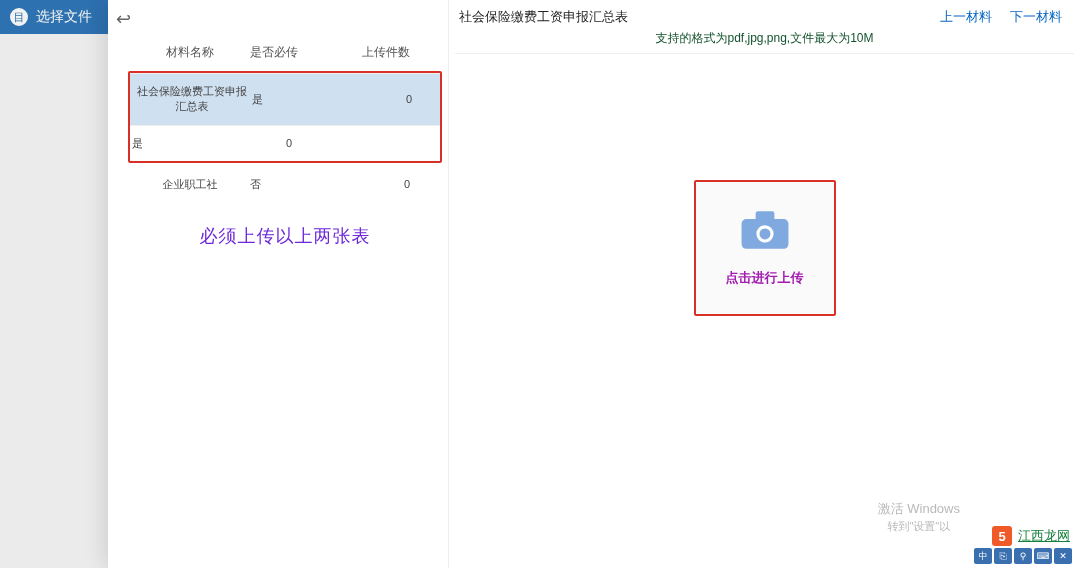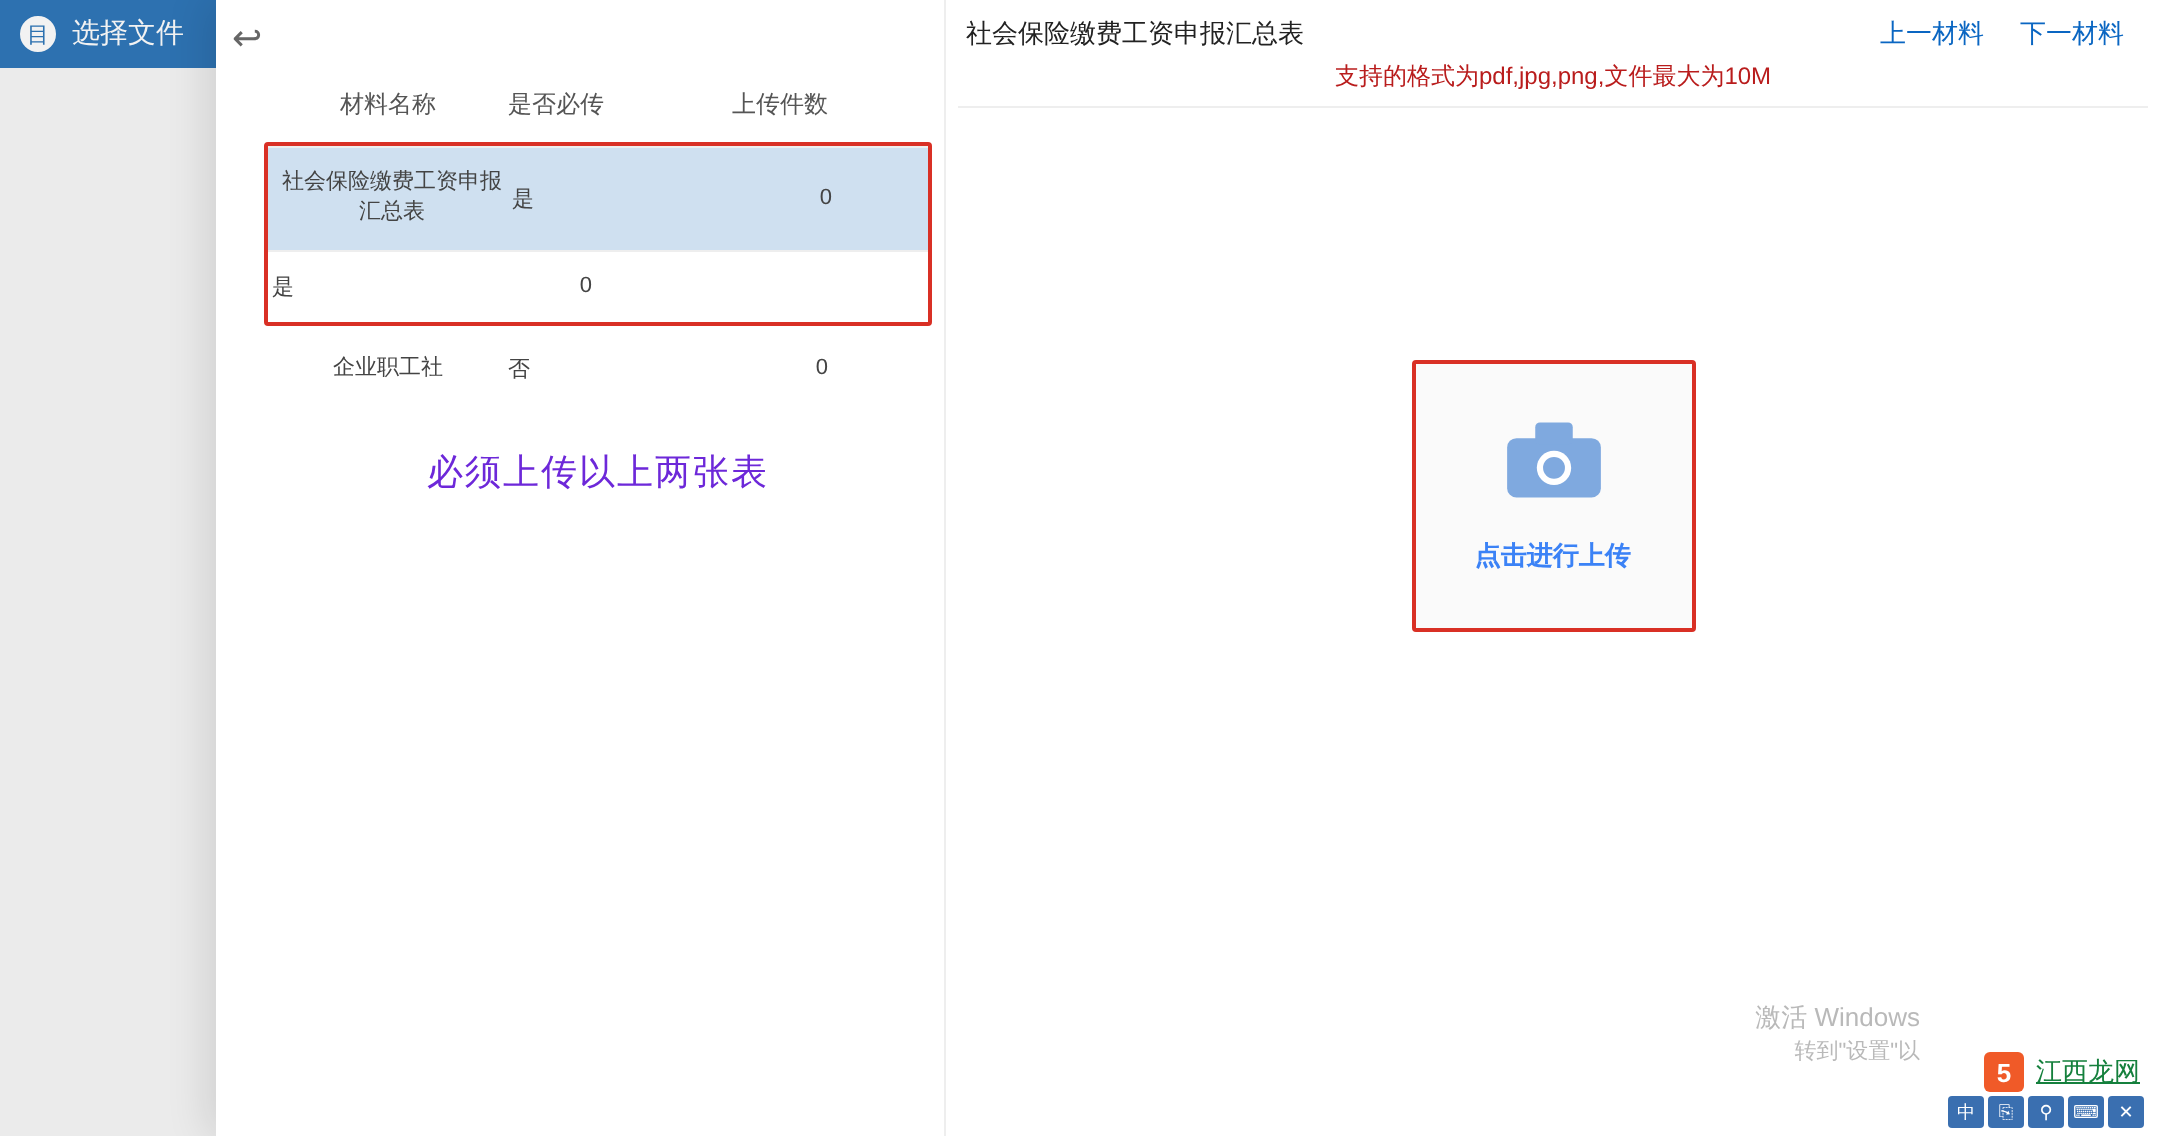--- a/index.html
+++ b/index.html
@@ -94,24 +94,23 @@
   }
   .back-arrow {
     position: absolute;
     left: 8px; top: 8px;
     font-size: 18px;
     color: #666;
     cursor: pointer;
   }
   .modal-left {
     width: 341px;
-    padding: 40px 6px 10px 0;
+    padding: 40px 6px 10px 20px;
     border-right: 1px solid #eee;
     position: relative;
-    margin-left: 24px;
   }
   .modal-right {
     flex: 1;
     display: flex;
     flex-direction: column;
     position: relative;
   }
   .mat-header {
     display: flex;
     color: #555;
@@ -156,21 +155,21 @@
     color: #222;
     flex: 0 0 auto;
   }
   .spacer { flex: 1; }
   .nav-link {
     color: #0a66c2;
     font-size: 13px;
     cursor: pointer;
   }
   .hint {
-    color: #b91c1c;
+    color: #14532d;
     font-size: 12px;
     text-align: center;
     padding-bottom: 6px;
   }
   .upload-area {
     flex: 1;
     border-top: 1px solid #eee;
     margin: 0 6px 6px 6px;
     position: relative;
   }
@@ -184,33 +183,33 @@
     background: #fafafa;
     display: flex;
     flex-direction: column;
     align-items: center;
     justify-content: center;
     gap: 18px;
     cursor: pointer;
   }
   .upload-box svg { width: 50px; height: 42px; }
   .upload-text {
-    color: #3b82f6;
+    color: #a21caf;
     font-size: 13px;
     font-weight: 600;
   }
 
   
   .activate {
     position: absolute;
     right: 120px; bottom: 34px;
     color: #b9b9b9;
     font-size: 13px;
     line-height: 1.4;
-    text-align: right;
+    text-align: center;
   }
   .brand {
     position: absolute;
     right: 10px; bottom: 22px;
     display: flex;
     align-items: center;
     gap: 6px;
   }
   .brand .sq {
     width: 20px; height: 20px; border-radius: 3px;

